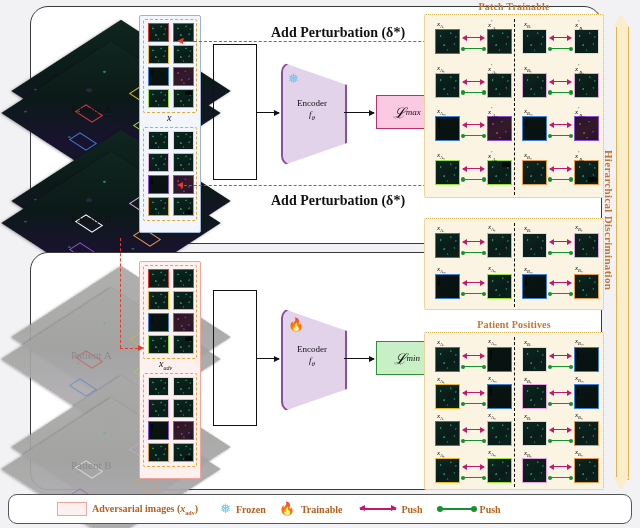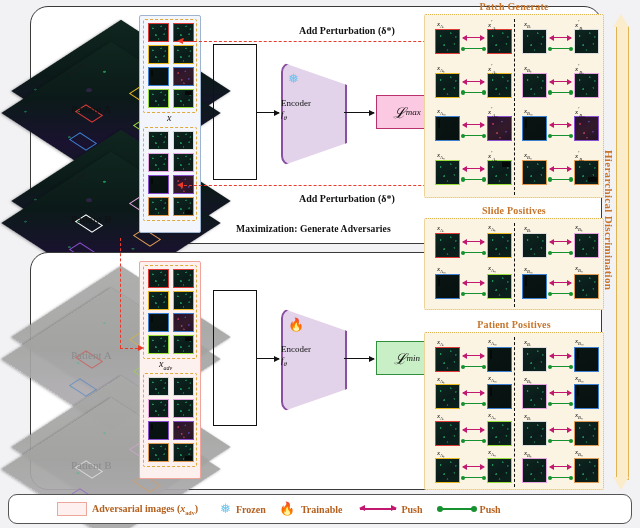--- a/index.html
+++ b/index.html
@@ -102,36 +102,36 @@
   .mathlabel{position:absolute;font-family:"Liberation Serif",serif;font-style:italic;color:#111;white-space:nowrap;}
 
   
   .encoder{
     position:absolute;
     background:#e2d2ea;border:2.2px solid #8a4fa0;
     clip-path:polygon(0% 0%,100% 22%,100% 78%,0% 100%);
     border-radius:10px;
   }
   .encoder-text{
-    position:absolute;left:0;right:0;color:#111;
+    position:absolute;left:0;right:0;text-align:center;color:#111;
     font-size:9px;line-height:1.15;
   }
 
   
   .lossbox{
     position:absolute;box-sizing:border-box;display:flex;align-items:center;justify-content:center;
     font-style:italic;font-size:13px;color:#111;
   }
   .loss-max{background:#fbc9e2;border:1.6px solid #b8316e;}
   .loss-min{background:#c9efc6;border:1.6px solid #2f8f3c;}
 
   
   .redline{position:absolute;border-top:1.4px dashed #e8392b;}
   .redlinev{position:absolute;border-left:1.4px dashed #e8392b;}
-  .pertlabel{position:absolute;font-size:10px;font-weight:bold;color:#111;white-space:nowrap;margin-left:28px;}
+  .pertlabel{position:absolute;font-size:14px;font-weight:bold;color:#111;white-space:nowrap;}
 
   
   .bracket{position:absolute;box-sizing:border-box;border:1.3px solid #111;background:transparent;}
   .arrow{position:absolute;height:0;border-top:1.2px solid #111;}
   .arrow:after{
     content:"";position:absolute;right:-1px;top:-3.2px;
     border-left:6px solid #111;border-top:3.2px solid transparent;border-bottom:3.2px solid transparent;
   }
   .sectitle{
     position:absolute;left:0;right:0;text-align:center;font-weight:bold;
@@ -259,21 +259,20 @@
         <span style="font-family:'Liberation Serif',serif;font-size:15px">ℒ</span>
         <sub style="font-size:9px;font-style:italic">max</sub>
       </div>
       <div class="redline" style="left: 148px; top: 34px; width: 312px;"></div>
       <div class="redline" style="left: 148px; top: 178px; width: 312px;"></div>
       <div class="redlinev" style="left: 460px; top: 34px; height: 145px;"></div>
       <div style="position: absolute; left: 146px; top: 30.8px; width: 0px; height: 0px; border-right: 6px solid rgb(232, 57, 43); border-top: 3.2px solid transparent; border-bottom: 3.2px solid transparent;"></div>
       <div style="position: absolute; left: 146px; top: 174.8px; width: 0px; height: 0px; border-right: 6px solid rgb(232, 57, 43); border-top: 3.2px solid transparent; border-bottom: 3.2px solid transparent;"></div>
       <div class="pertlabel" style="left: 240px; top: 18px;">Add Perturbation (δ*)</div>
       <div class="pertlabel" style="left: 240px; top: 186px;">Add Perturbation (δ*)</div>
-      <div class="stage-caption" style="left: 205px; top: 216px;">Maximization: Generate Adversaries</div>
     </div>
     <div class="stage" style="left: 30px; top: 252px; width: 570px; height: 236px;">
       <div class="slidestack" style="left: 20px; top: 48px; width: 150px; height: 95px;">
         <div class="slide faded" style="left: 6px; top: -28px;"></div>
         <div class="slide faded" style="left: -4px; top: -6px;"></div>
         <div class="roi dim" style="left: 28px; top: 52px; border-color: rgb(224, 58, 54);"></div>
         <div class="roi dim" style="left: 82px; top: 34px; border-color: rgb(232, 184, 32);"></div>
         <div class="roi dim" style="left: 22px; top: 80px; border-color: rgb(61, 127, 208);"></div>
         <div class="roi dim" style="left: 86px; top: 66px; border-color: rgb(154, 222, 60);"></div>
       </div>
@@ -325,21 +324,21 @@
       </div>
       <div class="arrow" style="left: 313px; top: 105px; width: 30px;"></div>
       <div class="lossbox loss-min" style="left: 345px; top: 88px; width: 62px; height: 34px; background: rgb(201, 239, 198); border-color: rgb(47, 143, 60);">
         <span style="font-family:'Liberation Serif',serif;font-size:15px">ℒ</span>
         <sub style="font-size:9px;font-style:italic">min</sub>
       </div>
     </div>
     <div class="redlinev" style="left: 120px; top: 238px; height: 110px;"></div>
     <div class="redline" style="left: 120px; top: 348px; width: 18px;"></div>
     <div style="position: absolute; left: 138px; top: 344.8px; width: 0px; height: 0px; border-left: 6px solid rgb(232, 57, 43); border-top: 3.2px solid transparent; border-bottom: 3.2px solid transparent;"></div>
-    <div class="sectitle" style="left: 424px; top: 1px; width: 180px;">Patch Generate</div>
+    <div class="sectitle" style="left: 424px; top: 1px; width: 180px;">Patch Trainable</div>
     <div class="secbox" style="left: 424px; top: 14px; width: 180px; height: 184px;">
       <div class="vdivider" style="left: 89px; top: 4px; height: 176px;"></div>
       <div class="tile" style="left: 10px; top: 14px; width: 25px; height: 25px; border: 1.6px solid rgb(224, 58, 54);"></div>
       <div class="tile" style="left: 62px; top: 14px; width: 25px; height: 25px; border: 1.6px solid rgb(224, 58, 54);"></div>
       <div class="tlabel" style="left: 12px; top: 5px;">x<sub>A<span style="font-size:4px">ᵢ</span></sub></div>
       <div class="tlabel" style="left: 63px; top: 4px;">x<sup>′</sup><sub>A<span style="font-size:4px">ᵢ</span></sub></div>
       <div class="pushline" style="left: 38px; top: 22px; width: 21px;"></div>
       <div class="pullline" style="left: 38px; top: 33px; width: 21px;"></div>
       <div class="tile" style="left: 97px; top: 14px; width: 25px; height: 25px; border: 1.6px solid rgb(220, 220, 220);"></div>
       <div class="tile" style="left: 149px; top: 14px; width: 25px; height: 25px; border: 1.6px solid rgb(220, 220, 220);"></div>
@@ -385,21 +384,20 @@
       <div class="pullline" style="left: 38px; top: 163.5px; width: 21px;"></div>
       <div class="tile" style="left: 97px; top: 144.5px; width: 25px; height: 25px; border: 1.6px solid rgb(224, 154, 82);"></div>
       <div class="tile" style="left: 149px; top: 144.5px; width: 25px; height: 25px; border: 1.6px solid rgb(224, 154, 82);">
         <div class="barBR"></div>
       </div>
       <div class="tlabel" style="left: 99px; top: 135.5px;">x<sub>B<span style="font-size:4px">ₙ</span></sub></div>
       <div class="tlabel" style="left: 150px; top: 134.5px;">x<sup>′</sup><sub>B<span style="font-size:4px">ₙ</span></sub></div>
       <div class="pushline" style="left: 125px; top: 152.5px; width: 21px;"></div>
       <div class="pullline" style="left: 125px; top: 163.5px; width: 21px;"></div>
     </div>
-    <div class="sectitle" style="left: 424px; top: 205px; width: 180px;">Slide Positives</div>
     <div class="secbox" style="left: 424px; top: 218px; width: 180px; height: 92px;">
       <div class="vdivider" style="left: 89px; top: 4px; height: 84px;"></div>
       <div class="tile" style="left: 10px; top: 14px; width: 25px; height: 25px; border: 1.6px solid rgb(224, 58, 54);"></div>
       <div class="tile" style="left: 62px; top: 14px; width: 25px; height: 25px; border: 1.6px solid rgb(232, 184, 32);"></div>
       <div class="tlabel" style="left: 12px; top: 5px;">x<sub>A<span style="font-size:4px">ᵢ</span></sub></div>
       <div class="tlabel" style="left: 63px; top: 4px;">x<sub>A<span style="font-size:4px">ₖ</span></sub></div>
       <div class="pushline" style="left: 38px; top: 22px; width: 21px;"></div>
       <div class="pullline" style="left: 38px; top: 33px; width: 21px;"></div>
       <div class="tile" style="left: 97px; top: 14px; width: 25px; height: 25px; border: 1.6px solid rgb(220, 220, 220);"></div>
       <div class="tile" style="left: 149px; top: 14px; width: 25px; height: 25px; border: 1.6px solid rgb(229, 163, 224);"></div>

